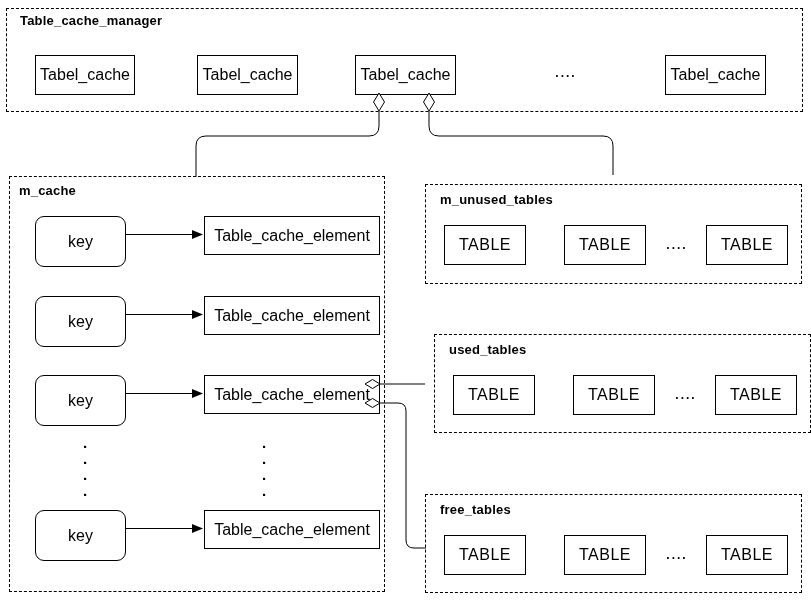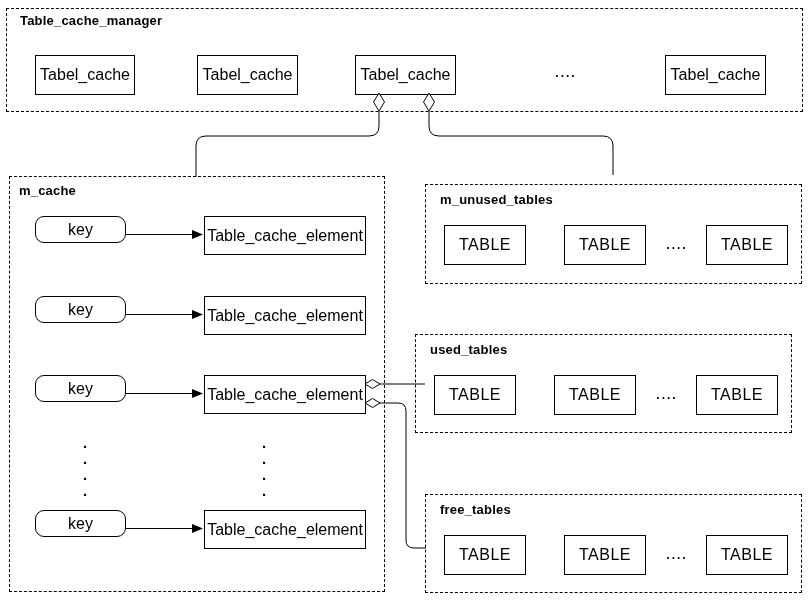--- a/index.html
+++ b/index.html
@@ -65,32 +65,32 @@
   #sec-manager .sec-title { left: 13px; top: 4px; }
   #tc-box-1 { left: 28px;  top: 46px; width: 100px; height: 40px; }
   #tc-box-2 { left: 190px; top: 46px; width: 101px; height: 40px; }
   #tc-box-3 { left: 348px; top: 46px; width: 101px; height: 40px; }
   #tc-box-4 { left: 658px; top: 46px; width: 101px; height: 40px; }
   #manager-ellipsis { left: 529px; top: 54px; width: 60px; }
 
   
   #sec-mcache { left: 9px; top: 176px; width: 376px; height: 416px; text-decoration: underline; }
   #sec-mcache .sec-title { left: 9px; top: 6px; }
-  .key-box { left: 25px; width: 91px; height: 27px; }
-  .elem-box { left: 194px; width: 162px; height: 39px; }
+  .key-box { left: 25px; width: 91px; height: 51px; }
+  .elem-box { left: 194px; width: 176px; height: 39px; }
   .row-y-0 { top: 39px; }
   .row-y-1 { top: 119px; }
   .row-y-2 { top: 198px; }
   .row-y-3 { top: 333px; }
   #mcache-dots-keys  { left: 70px;  top: 258px; }
   #mcache-dots-elems { left: 249px; top: 258px; }
 
   
   #sec-unused { left: 425px; top: 184px; width: 377px; height: 100px; }
-  #sec-used   { left: 415px; top: 334px; width: 377px; height: 99px; }
+  #sec-used   { left: 434px; top: 334px; width: 377px; height: 99px; }
   #sec-free   { left: 425px; top: 494px; width: 377px; height: 99px; }
   #sec-unused .sec-title, #sec-used .sec-title, #sec-free .sec-title { left: 14px; top: 7px; }
   .table-box { top: 40px; width: 82px; height: 40px; letter-spacing: 0.5px; }
   .table-x-0 { left: 18px; }
   .table-x-1 { left: 138px; }
   .table-x-2 { left: 280px; }
   .tables-ellipsis { left: 231px; top: 50px; width: 40px; }
 </style>
 </head>
 <body>

